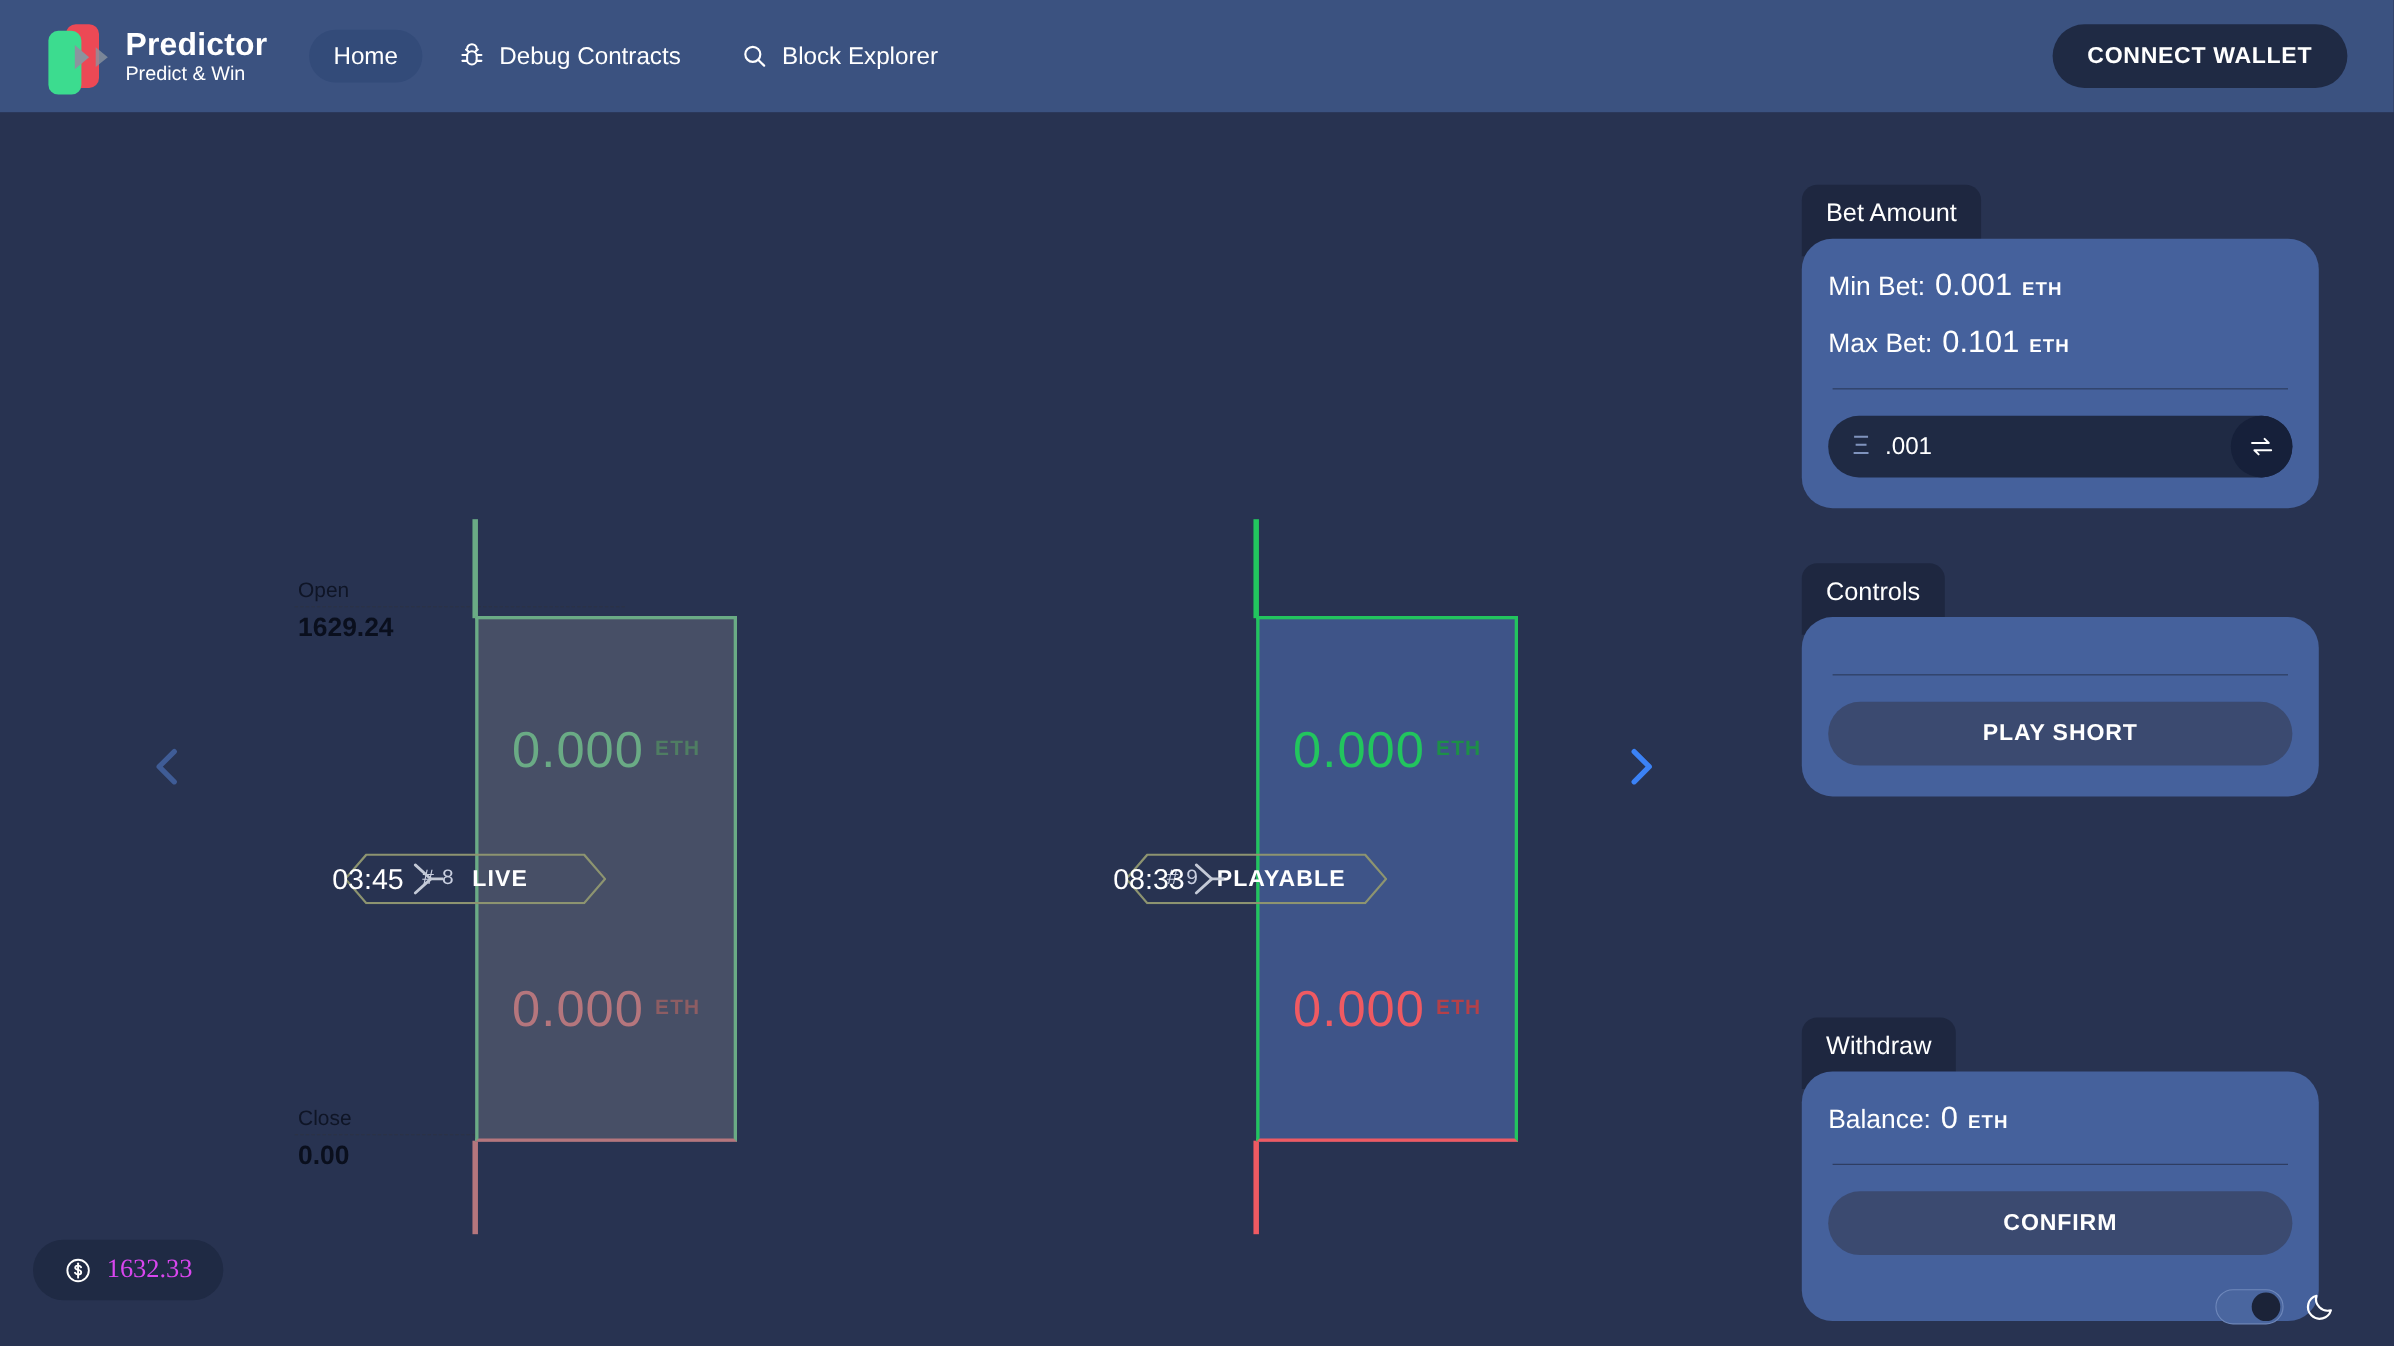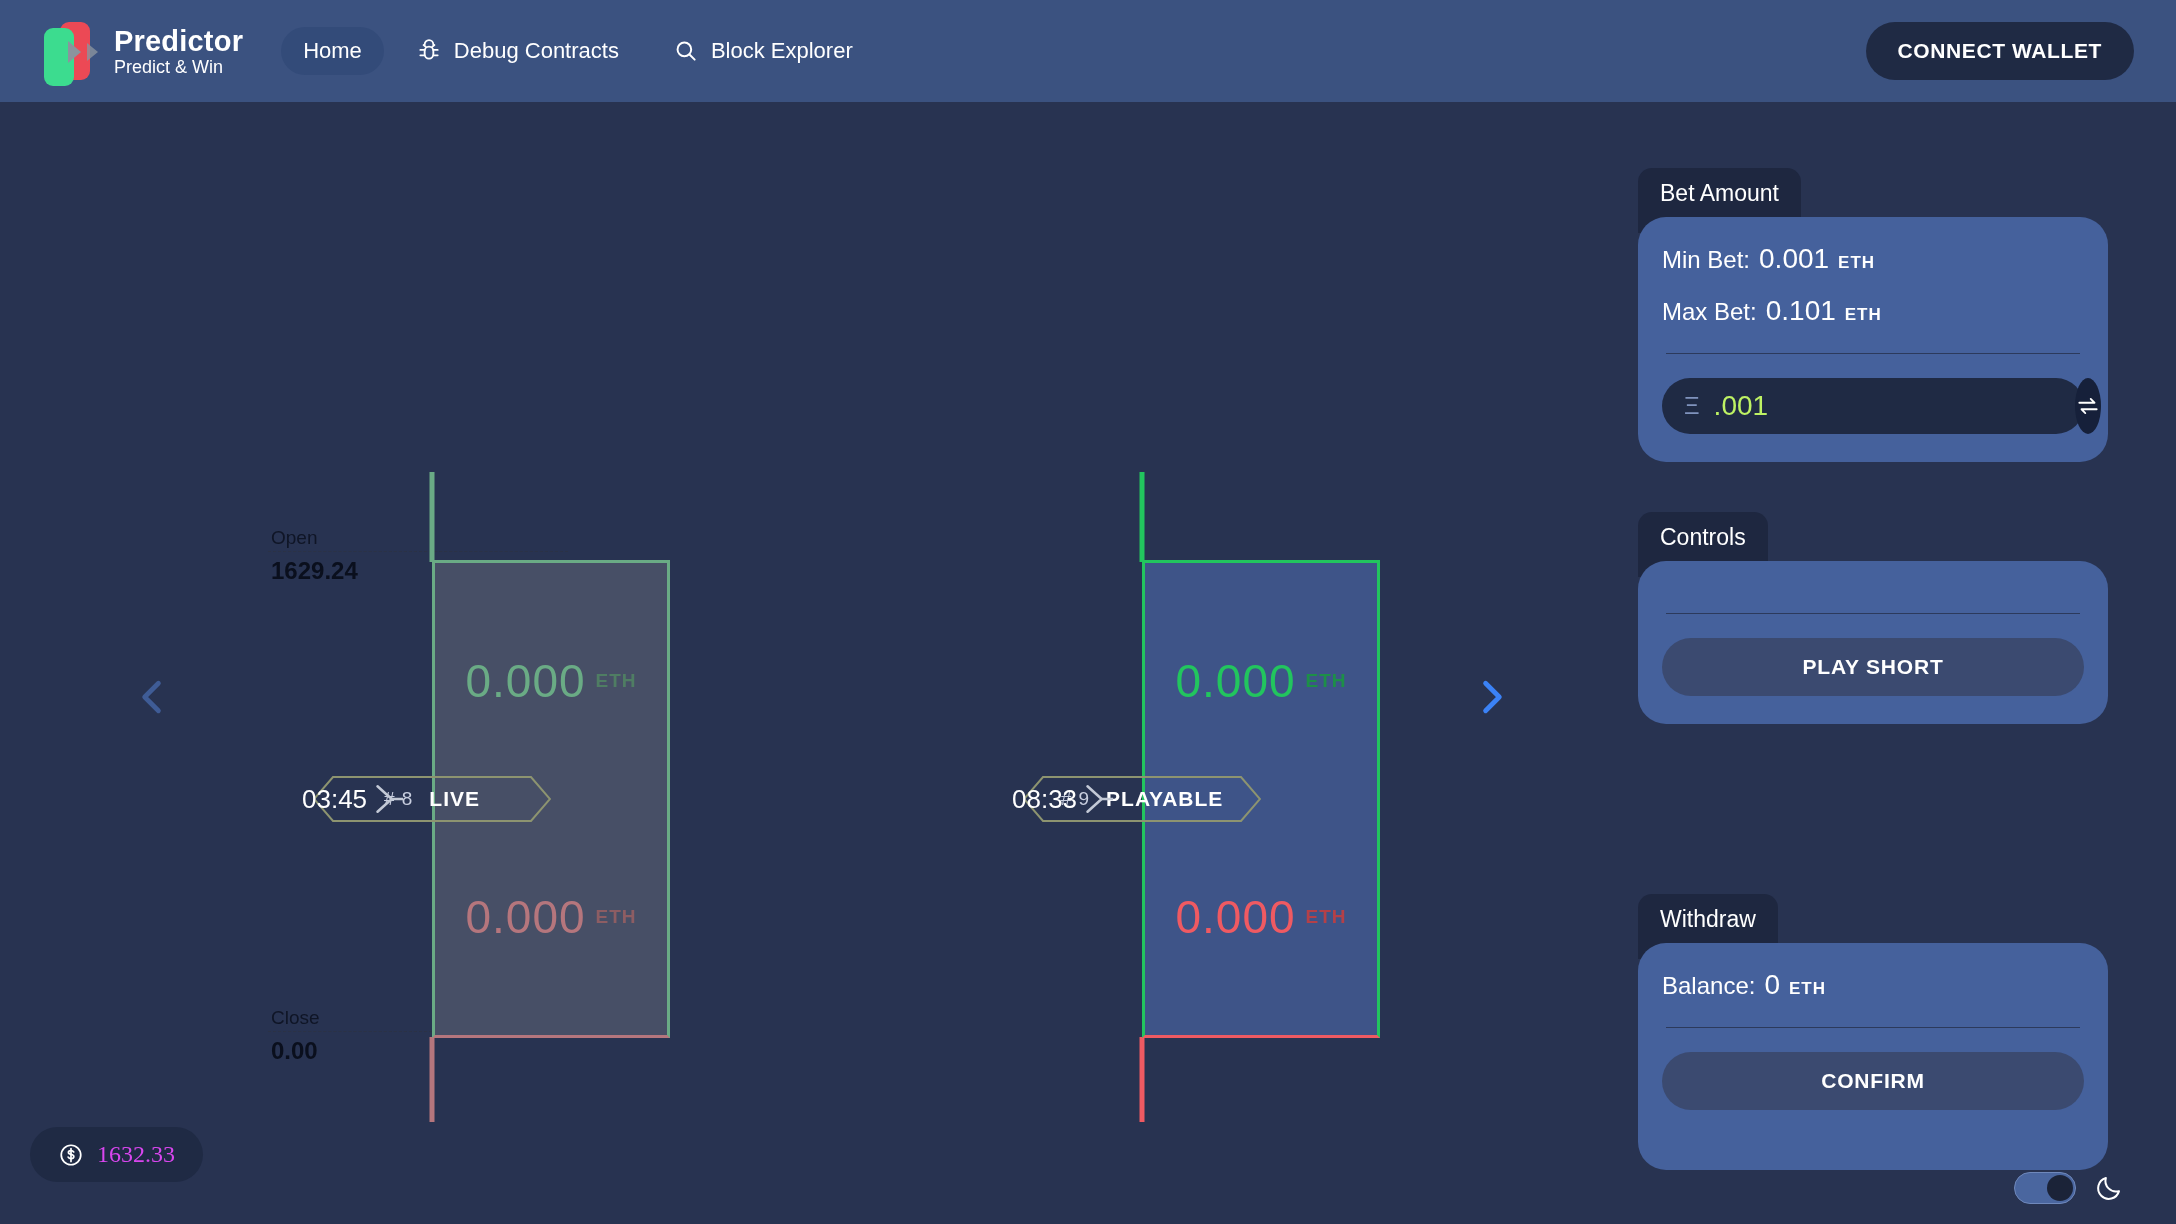--- a/index.html
+++ b/index.html
@@ -151,21 +151,21 @@
   .kv .unit { font-size: 17px; font-weight: bold; letter-spacing: 1px; }
   .divider { height: 1px; background: #2c3a5c; margin: 26px 4px 24px 4px; }
 
   .bet-input-wrap {
     position: relative; display: flex; align-items: center;
     background: #1f2a44; border-radius: 28px; height: 56px;
   }
   .eth-glyph { color: #7f93bd; font-size: 24px; margin-left: 22px; }
   .bet-input {
     flex: 1; background: transparent; border: none; outline: none;
-    color: #bef264; font-size: 28px; font-family: inherit;
+    color: #ffffff; font-size: 22px; font-family: inherit;
     padding-left: 14px;
   }
   .swap-btn {
     width: 56px; height: 56px; border-radius: 50%;
     background: #16203a; border: none; cursor: pointer;
     display: flex; align-items: center; justify-content: center;
   }
 
   .action-btn {
     display: block; width: 100%; height: 58px;
@@ -375,21 +375,21 @@
   </div>
 
   <div class="panel" style="top:410px;">
     <div class="panel-tab">Controls</div>
     <div class="panel-body">
       <div class="divider"></div>
       <button class="action-btn">PLAY SHORT</button>
     </div>
   </div>
 
-  <div class="panel" style="top:792px;">
+  <div class="panel" style="top:823px;">
     <div class="panel-tab">Withdraw</div>
     <div class="panel-body" style="padding-bottom:60px;">
       <div class="kv">
         <span>Balance:</span>
         <span class="num">0</span>
         <span class="unit">ETH</span>
       </div>
       <div class="divider"></div>
       <button class="action-btn">CONFIRM</button>
     </div>

